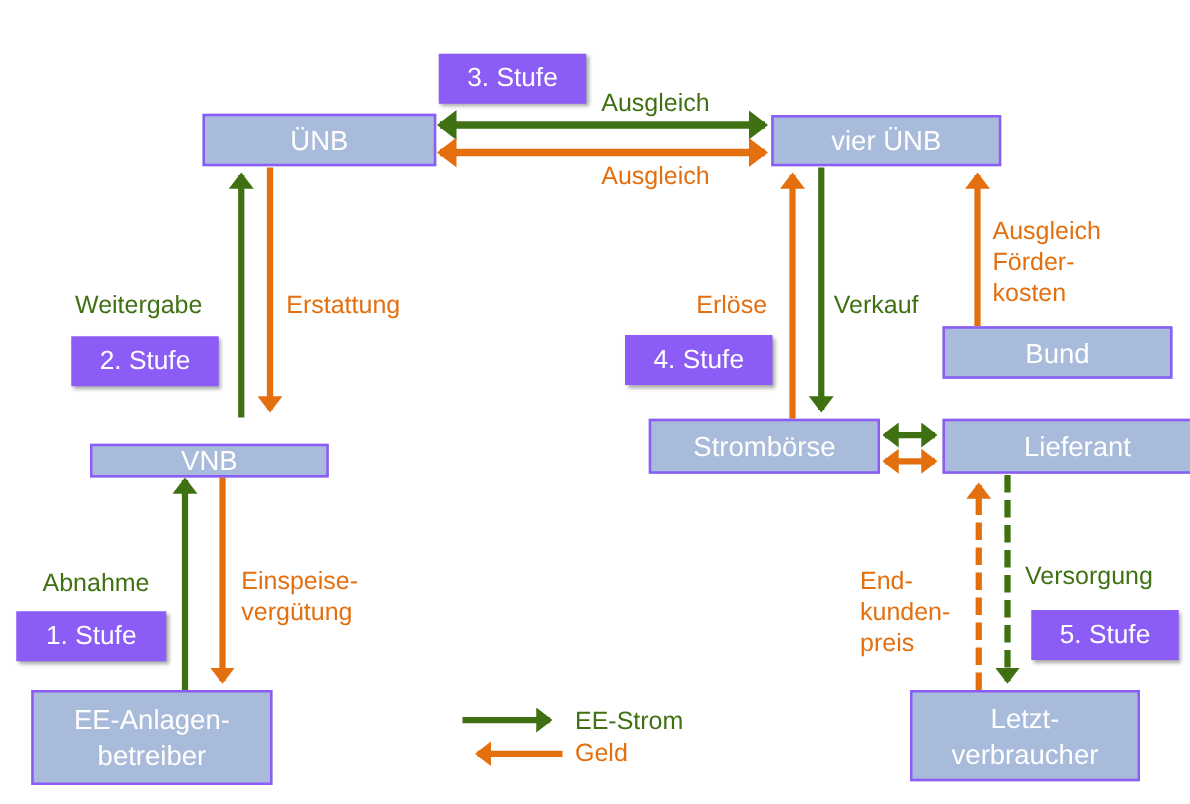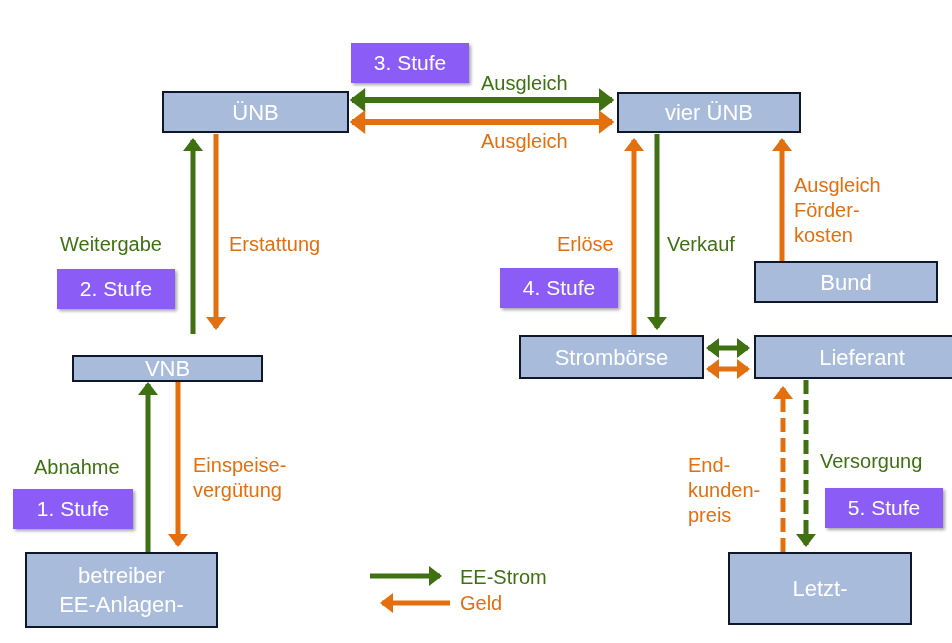--- a/index.html
+++ b/index.html
@@ -1,18 +1,18 @@
 <!DOCTYPE html>
 <html><head>
 <meta charset="utf-8">
 <style>
   html, body { margin:0; padding:0; background:#ffffff; }
   body { width:952px; height:643px; position:relative; overflow:hidden; font-family:"Liberation Sans", sans-serif; }
   svg { position:absolute; left:0; top:0; }
-  .box { position:absolute; background:#a9bbda; border:2px solid #0f172a; box-sizing:border-box; color:#ffffff; font-size:22px; display:flex; align-items:center; justify-content:center; text-align:center; line-height:29px; }
+  .box { position:absolute; background:#a9bbda; border:2px solid #8b5cf6; box-sizing:border-box; color:#ffffff; font-size:22px; display:flex; align-items:center; justify-content:center; text-align:center; line-height:29px; }
   .stufe { position:absolute; background:#8b5cf6; color:#ffffff; font-size:21px; display:flex; align-items:center; justify-content:center; box-shadow:2px 2px 3px rgba(0,0,0,0.35); }
   .lbl { position:absolute; font-size:20px; line-height:25px; white-space:pre; }
   .green { color:#3f7113; }
   .orange { color:#e36f0f; }
 </style>
 </head>
 <body>
 
 <svg width="952" height="643" viewBox="0 0 952 643">
   <defs>
@@ -66,25 +66,26 @@
 <div class="box" style="left:519px;top:335px;width:185px;height:44px;">
     <span>Strombörse</span>
   </div>
 <div class="box" style="left:754px;top:335px;width:216px;height:44px;">
     <span>Lieferant</span>
   </div>
 <div class="box" style="left:754px;top:261px;width:184px;height:42px;text-align:right;">
     <span>Bund</span>
   </div>
 <div class="box" style="left:25px;top:552px;width:193px;height:76px;flex-direction:column;">
+  <span>EE-Anlagen-</span>
   <span>betreiber</span>
-  <span>EE-Anlagen-</span>
 </div>
 <div class="box" style="left:728px;top:552px;width:184px;height:73px;flex-direction:column;">
   <span>Letzt-</span>
+  <span>verbraucher</span>
 </div>
 
 <div class="stufe" style="left:13px;top:489px;width:120px;height:40px;">
     <span>1. Stufe</span>
   </div>
 <div class="stufe" style="left:57px;top:269px;width:118px;height:40px;">
     <span>2. Stufe</span>
   </div>
 <div class="stufe" style="left:351px;top:43px;width:118px;height:40px;">
     <span>3. Stufe</span>

